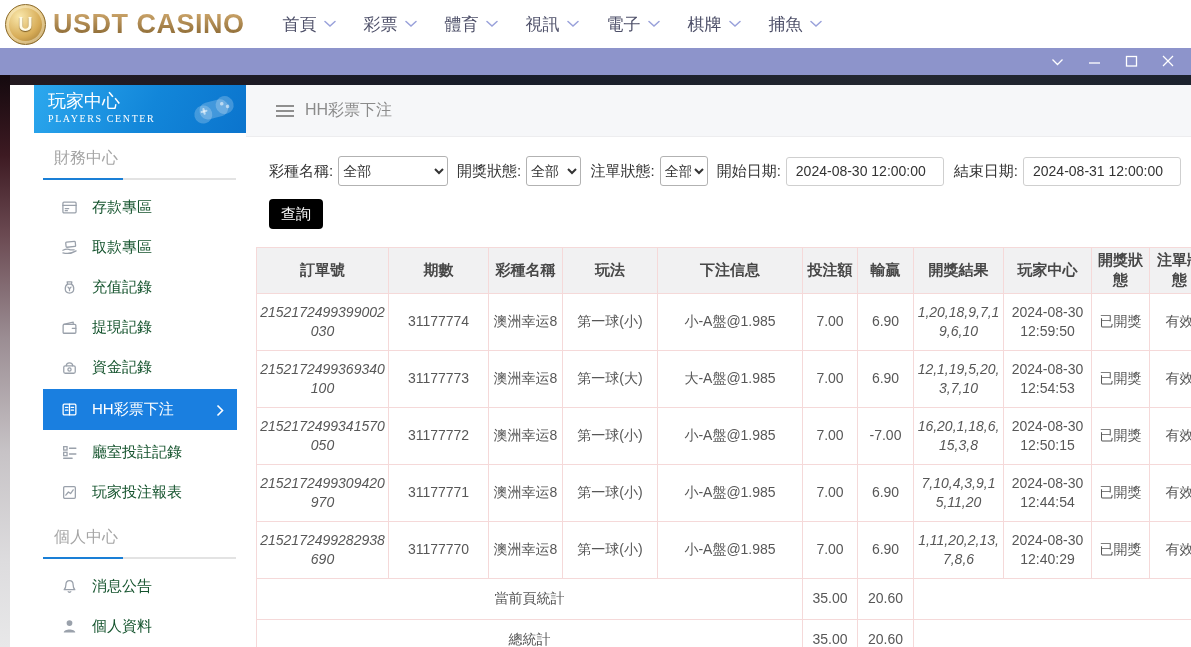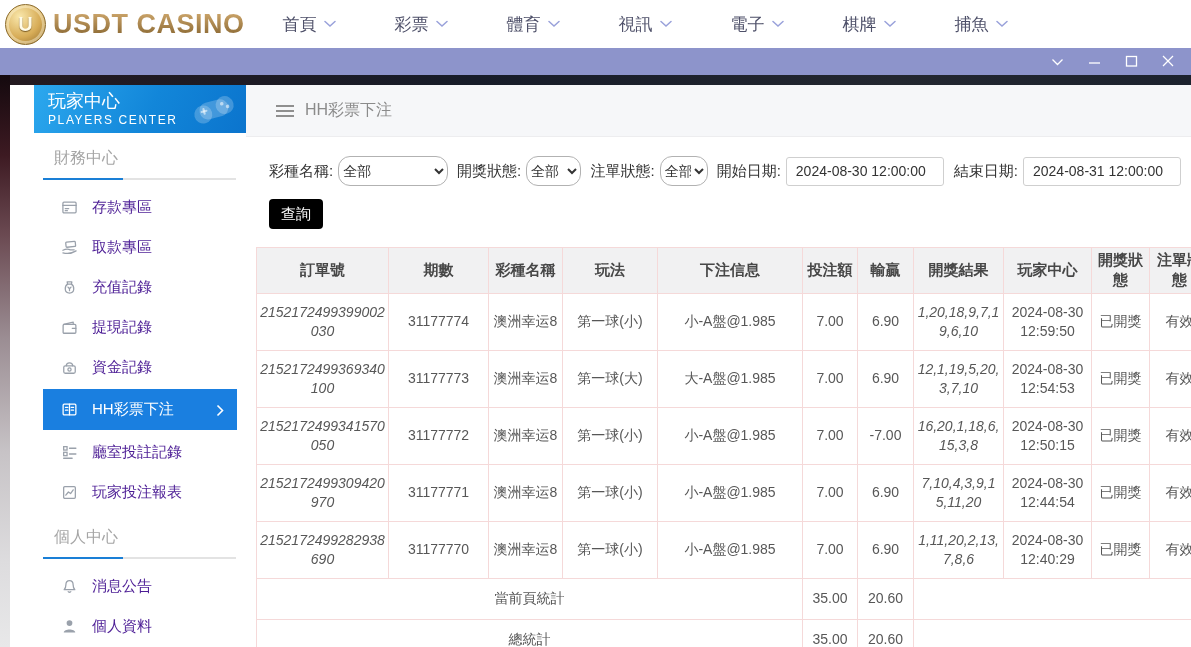--- a/index.html
+++ b/index.html
@@ -12,58 +12,58 @@
   .topnav { position:absolute; left:0; top:0; width:1191px; height:48px; background:#fff; display:flex; align-items:center; z-index:5; }
   .logo { display:flex; align-items:center; padding-left:5px; cursor:pointer; }
   .coin { width:41px; height:41px; border-radius:50%;
     background:radial-gradient(circle at 35% 30%, #f9e7ab, #d7ac57 55%, #8a6426);
     border:1px solid #8d6d2e; display:flex; align-items:center; justify-content:center;
     box-shadow:inset 0 0 0 3px rgba(255,246,214,.45); }
   .coin-u { font-size:20px; font-weight:bold; color:#fffbe8; text-shadow:0 1px 1px #7a5a20; }
   .logo-text { margin-left:7px; font-size:27px; font-weight:800; letter-spacing:.5px;
     background:linear-gradient(180deg,#c9a268 15%,#8d6b35 85%);
     -webkit-background-clip:text; background-clip:text; color:#a9834c; -webkit-text-fill-color:transparent; }
-  .nav-items { display:flex; margin-left:38px; gap:59px; }
+  .nav-items { display:flex; margin-left:38px; gap:28px; }
   .nav-item { display:flex; align-items:center; gap:7px; font-size:17px; color:#4e5069; cursor:pointer; white-space:nowrap; }
   .nav-chevron { display:flex; }
   
   .titlebar { position:absolute; left:0; top:48px; width:1191px; height:27px; background:#8d94cb;
     display:flex; justify-content:flex-end; align-items:center; gap:23px; padding-right:16px; z-index:4; }
   .win-btn { display:flex; align-items:center; justify-content:center; width:14px; height:14px; cursor:pointer; }
   
   .bg-strip { position:absolute; left:0; top:75px; width:1191px; height:10px;
     background:linear-gradient(90deg,#241a20,#171c29 40%,#232730 75%,#1c222e); }
   .left-strip { position:absolute; left:0; top:75px; width:10px; height:572px;
     background:linear-gradient(180deg,#14090e 0%,#3d1a22 14%,#6b4a52 28%,#9b8d93 46%,#c7c3c6 66%,#dddcde 85%,#e8e8e9 100%); }
   
   .window { position:absolute; left:10px; top:85px; width:1181px; height:562px; background:#fff; display:flex; }
   
   .sidebar { flex:0 0 212px; width:212px; background:#fff; position:relative;margin-left:24px; }
   .sidebar-header { height:48px; background:linear-gradient(115deg,#2ca8ee 0%,#1286d9 55%,#0b74cd 100%);
     color:#fff; padding:5px 0 0 14px; position:relative; overflow:hidden; }
   .sb-title { font-size:18px; line-height:23px; }
-  .sb-sub { font-size:12px; letter-spacing:1.6px; }
+  .sb-sub { font-size:10px; letter-spacing:1.6px;font-family:Liberation Serif, serif; }
   .gamepad { position:absolute; right:8px; top:3px; }
   .section-title { margin:15px 10px 0 20px; font-size:16px; color:#a5a5a5; }
   .section-line { margin:9px 10px 7px 9px; height:2px; background:#e3e3e3; position:relative; }
   .section-line::before { content:""; position:absolute; left:0; top:0; height:2px; width:80px; background:#1a7fd6; }
-  .side-item { height:40px; display:flex; align-items:center; padding-left:27px; font-size:15px; color:#4c1d95; cursor:pointer; }
+  .side-item { height:40px; display:flex; align-items:center; padding-left:27px; font-size:15px; color:#14532d; cursor:pointer; }
   .side-item .s-icon { width:17px; height:17px; margin-right:14px; display:flex; align-items:center; color:#9aa1ab; }
   .side-item.active { background:#1a7fe0; color:#fff; margin:2px 9px; height:41px; padding-left:18px; position:relative; }
   .side-item.active .s-icon { color:#fff; }
   .active-chev { position:absolute; right:13px; top:15px; display:flex; }
   
   .main { flex:1; display:flex; flex-direction:column; min-width:0; background:#fff; }
   .breadcrumb-bar { height:52px; flex:0 0 52px; background:#f6f7f9; display:flex; align-items:center;
     padding-left:30px; gap:11px; color:#8b8b8b; font-size:16px; border-bottom:1px solid #ededef; }
   .hamburger { display:flex; cursor:pointer; }
   .filter-area { padding:19px 0 0 23px; }
   .filter-row { display:flex; align-items:center; font-size:15px; color:#333; flex-wrap:nowrap; }
   .filter-row label { margin-right:5px; white-space:nowrap; }
-  .filter-row select { height:30px; border:1px solid #b2b2b2; border-radius:12px; background:#fff;
+  .filter-row select { height:30px; border:1px solid #b2b2b2; border-radius:3px; background:#fff;
     font-size:14px; color:#333; margin-right:9px; font-family:"Liberation Sans","DejaVu Sans",sans-serif; }
   .sel-lottery { width:125px; } .sel-draw { width:63px; } .sel-order { width:48px; }
   .filter-row input { height:29px; width:158px; border:1px solid #cfcfcf; border-radius:3px;
     font-size:14px; color:#333; padding:0 9px; margin-right:10px; font-family:"Liberation Sans","DejaVu Sans",sans-serif; }
   .search-btn { margin:13px 0 0 0; min-width:50px; height:30px; background:#000000; color:#fff; border:none;
     border-radius:4px; font-size:15px; cursor:pointer; padding:0 12px; font-family:"Liberation Sans","DejaVu Sans",sans-serif; }
   .divider { height:1px; background:#e9e9eb; margin:13px 6px 0 10px; }
   
   .bet-table { border-collapse:collapse; table-layout:fixed; width:953px; margin:5px 0 0 10px;
     font-size:14px; color:#575757; }

